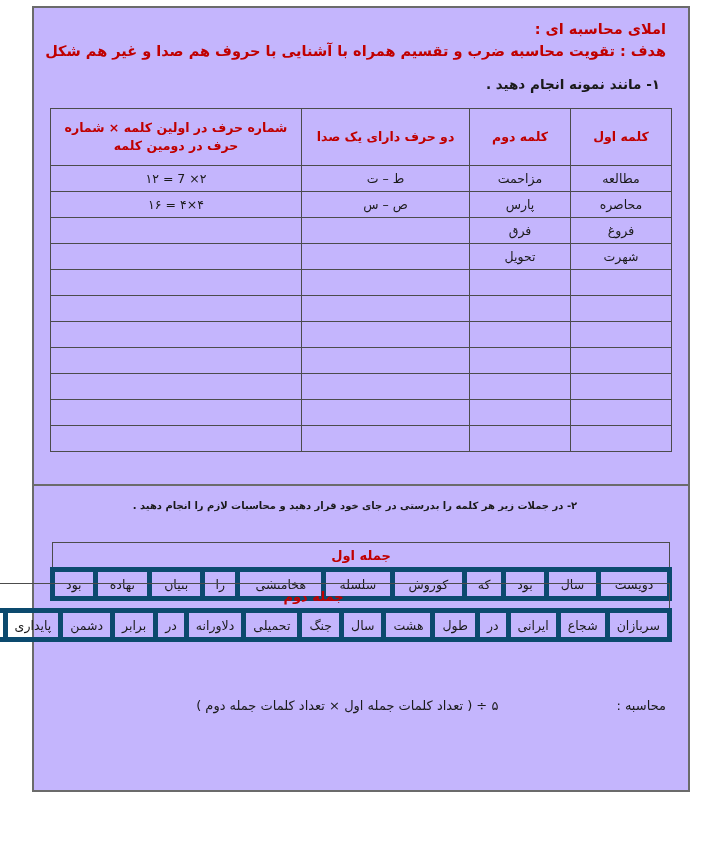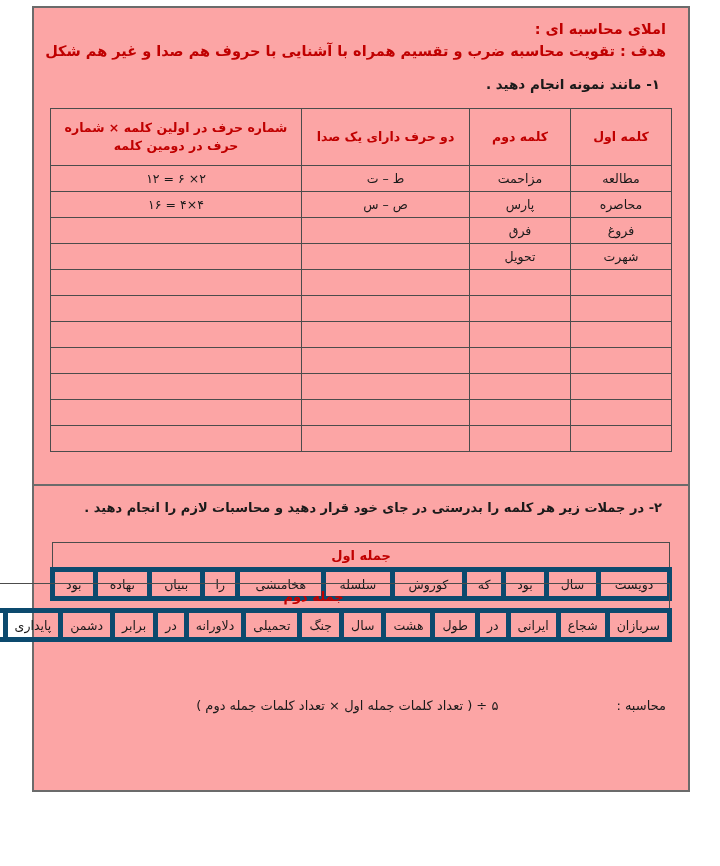--- a/index.html
+++ b/index.html
@@ -16,21 +16,21 @@
     overflow: hidden;
   }
   .sheet {
     position: absolute;
     left: 32px;
     top: 6px;
     width: 658px;
     height: 786px;
     border: 2px solid #6b6b6b;
     box-sizing: border-box;
-    background: #fca5a5;
+    background: #c4b5fd;
   }
   .inner {
     position: relative;
     width: 100%;
     height: 100%;
     box-sizing: border-box;
     padding: 0;
   }
 
   
@@ -105,27 +105,27 @@
     left: -2px;
     right: -2px;
     height: 2px;
     background: #6b6b6b;
     top: 476px;
   }
 
   .q2-line {
     position: absolute;
     top: 492px;
-    right: 4px;
+    right: 12px;
     left: 0;
     padding: 0 22px 0 22px;
-    text-align: right;
-    color: #1a1a1a;
-    font-weight: bold;
-    font-size: 13px;
+    text-align: center;
+    color: #1a1a1a;
+    font-weight: bold;
+    font-size: 10px;
     direction: rtl;
     white-space: nowrap;
   }
 
   
   .sent-wrap {
     position: absolute;
     left: 16px;
     right: 16px;
   }
@@ -207,21 +207,21 @@
               <th class="col-w2">کلمه دوم</th>
               <th class="col-w3">دو حرف دارای یک صدا</th>
               <th class="col-w4">شماره حرف در اولین کلمه × شماره حرف در دومین کلمه</th>
             </tr>
           </thead>
           <tbody>
             <tr>
               <td>مطالعه</td>
               <td class="red">مزاحمت</td>
               <td>ط – ت</td>
-              <td class="num">۲× ۶ = ۱۲</td>
+              <td class="num">۲× 7 = ۱۲</td>
             </tr>
             <tr>
               <td>محاصره</td>
               <td class="red">پارس</td>
               <td>ص – س</td>
               <td class="num">۴×۴ = ۱۶</td>
             </tr>
             <tr>
               <td class="red">فروغ</td>
               <td class="red">فرق</td>

